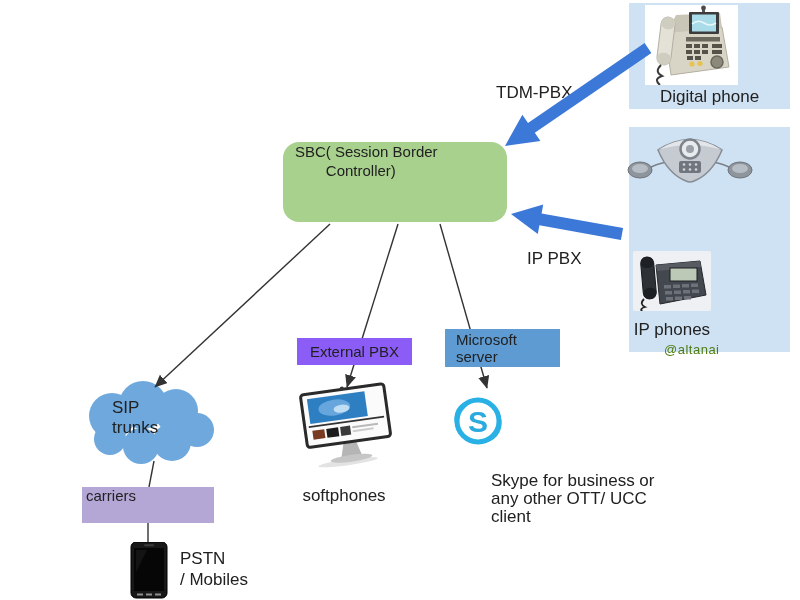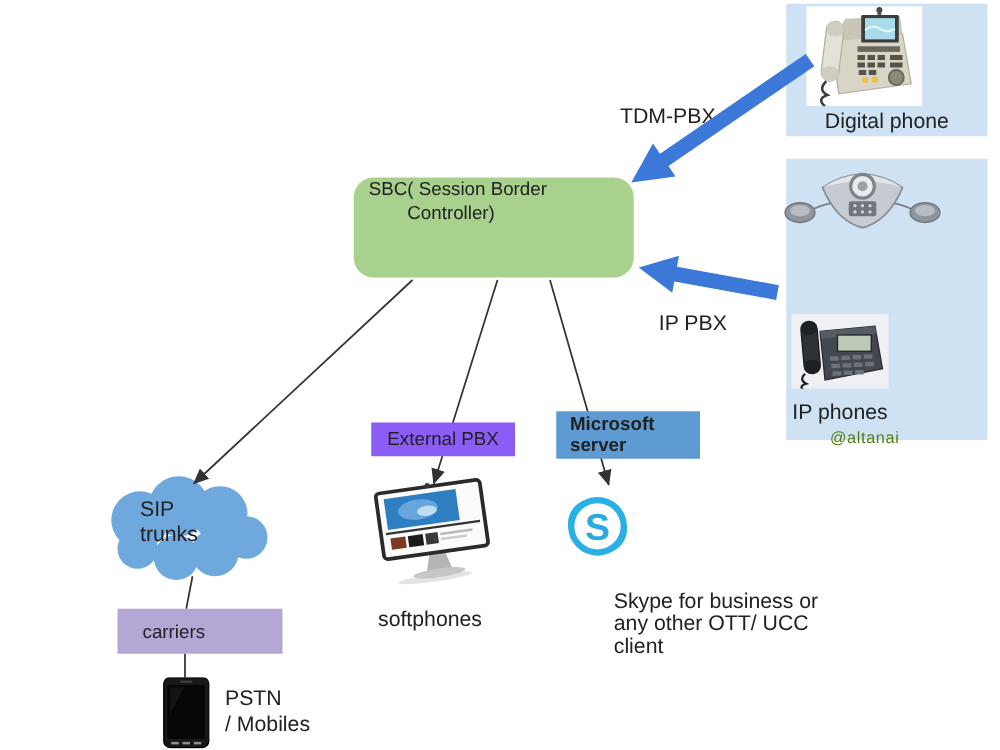--- a/index.html
+++ b/index.html
@@ -7,22 +7,22 @@
           font-family:"Liberation Sans",sans-serif;color:#212121;}
   .layer{position:absolute;left:0;top:0;width:800px;height:600px;pointer-events:none;}
   .z0{z-index:0}.z4{z-index:4}
   .panel{position:absolute;z-index:1;}
   .box{position:absolute;z-index:1;box-sizing:border-box;}
   .lbl{position:absolute;z-index:3;font-size:17px;line-height:18px;white-space:nowrap;}
   .center{text-align:center;}
   .sbc-box{border-radius:16px;display:flex;flex-direction:row;justify-content:center;
            padding-left:12px;font-size:15px;line-height:19px;}
   .ext-box{display:flex;align-items:center;justify-content:center;font-size:15px;}
-  .ms-box{padding:2px 0 5px 11px;font-size:15px;line-height:17px;font-weight:bold;}
-  .car-box{display:flex;align-items:center;padding-left:20px;font-size:15px;margin-left:12px;}
+  .ms-box{padding:2px 0 5px 11px;font-size:15px;line-height:17px;}
+  .car-box{display:flex;align-items:flex-start;padding-left:4px;font-size:15px;}
   .icon{position:absolute;z-index:2;}
   .watermark{position:absolute;z-index:3;font-size:13px;color:#4d7c0f;letter-spacing:.5px;}
 </style>
 </head>
 <body>
 
 <div class="canvas">
 
   <svg class="layer z0" viewBox="0 0 800 600">
     <defs>

